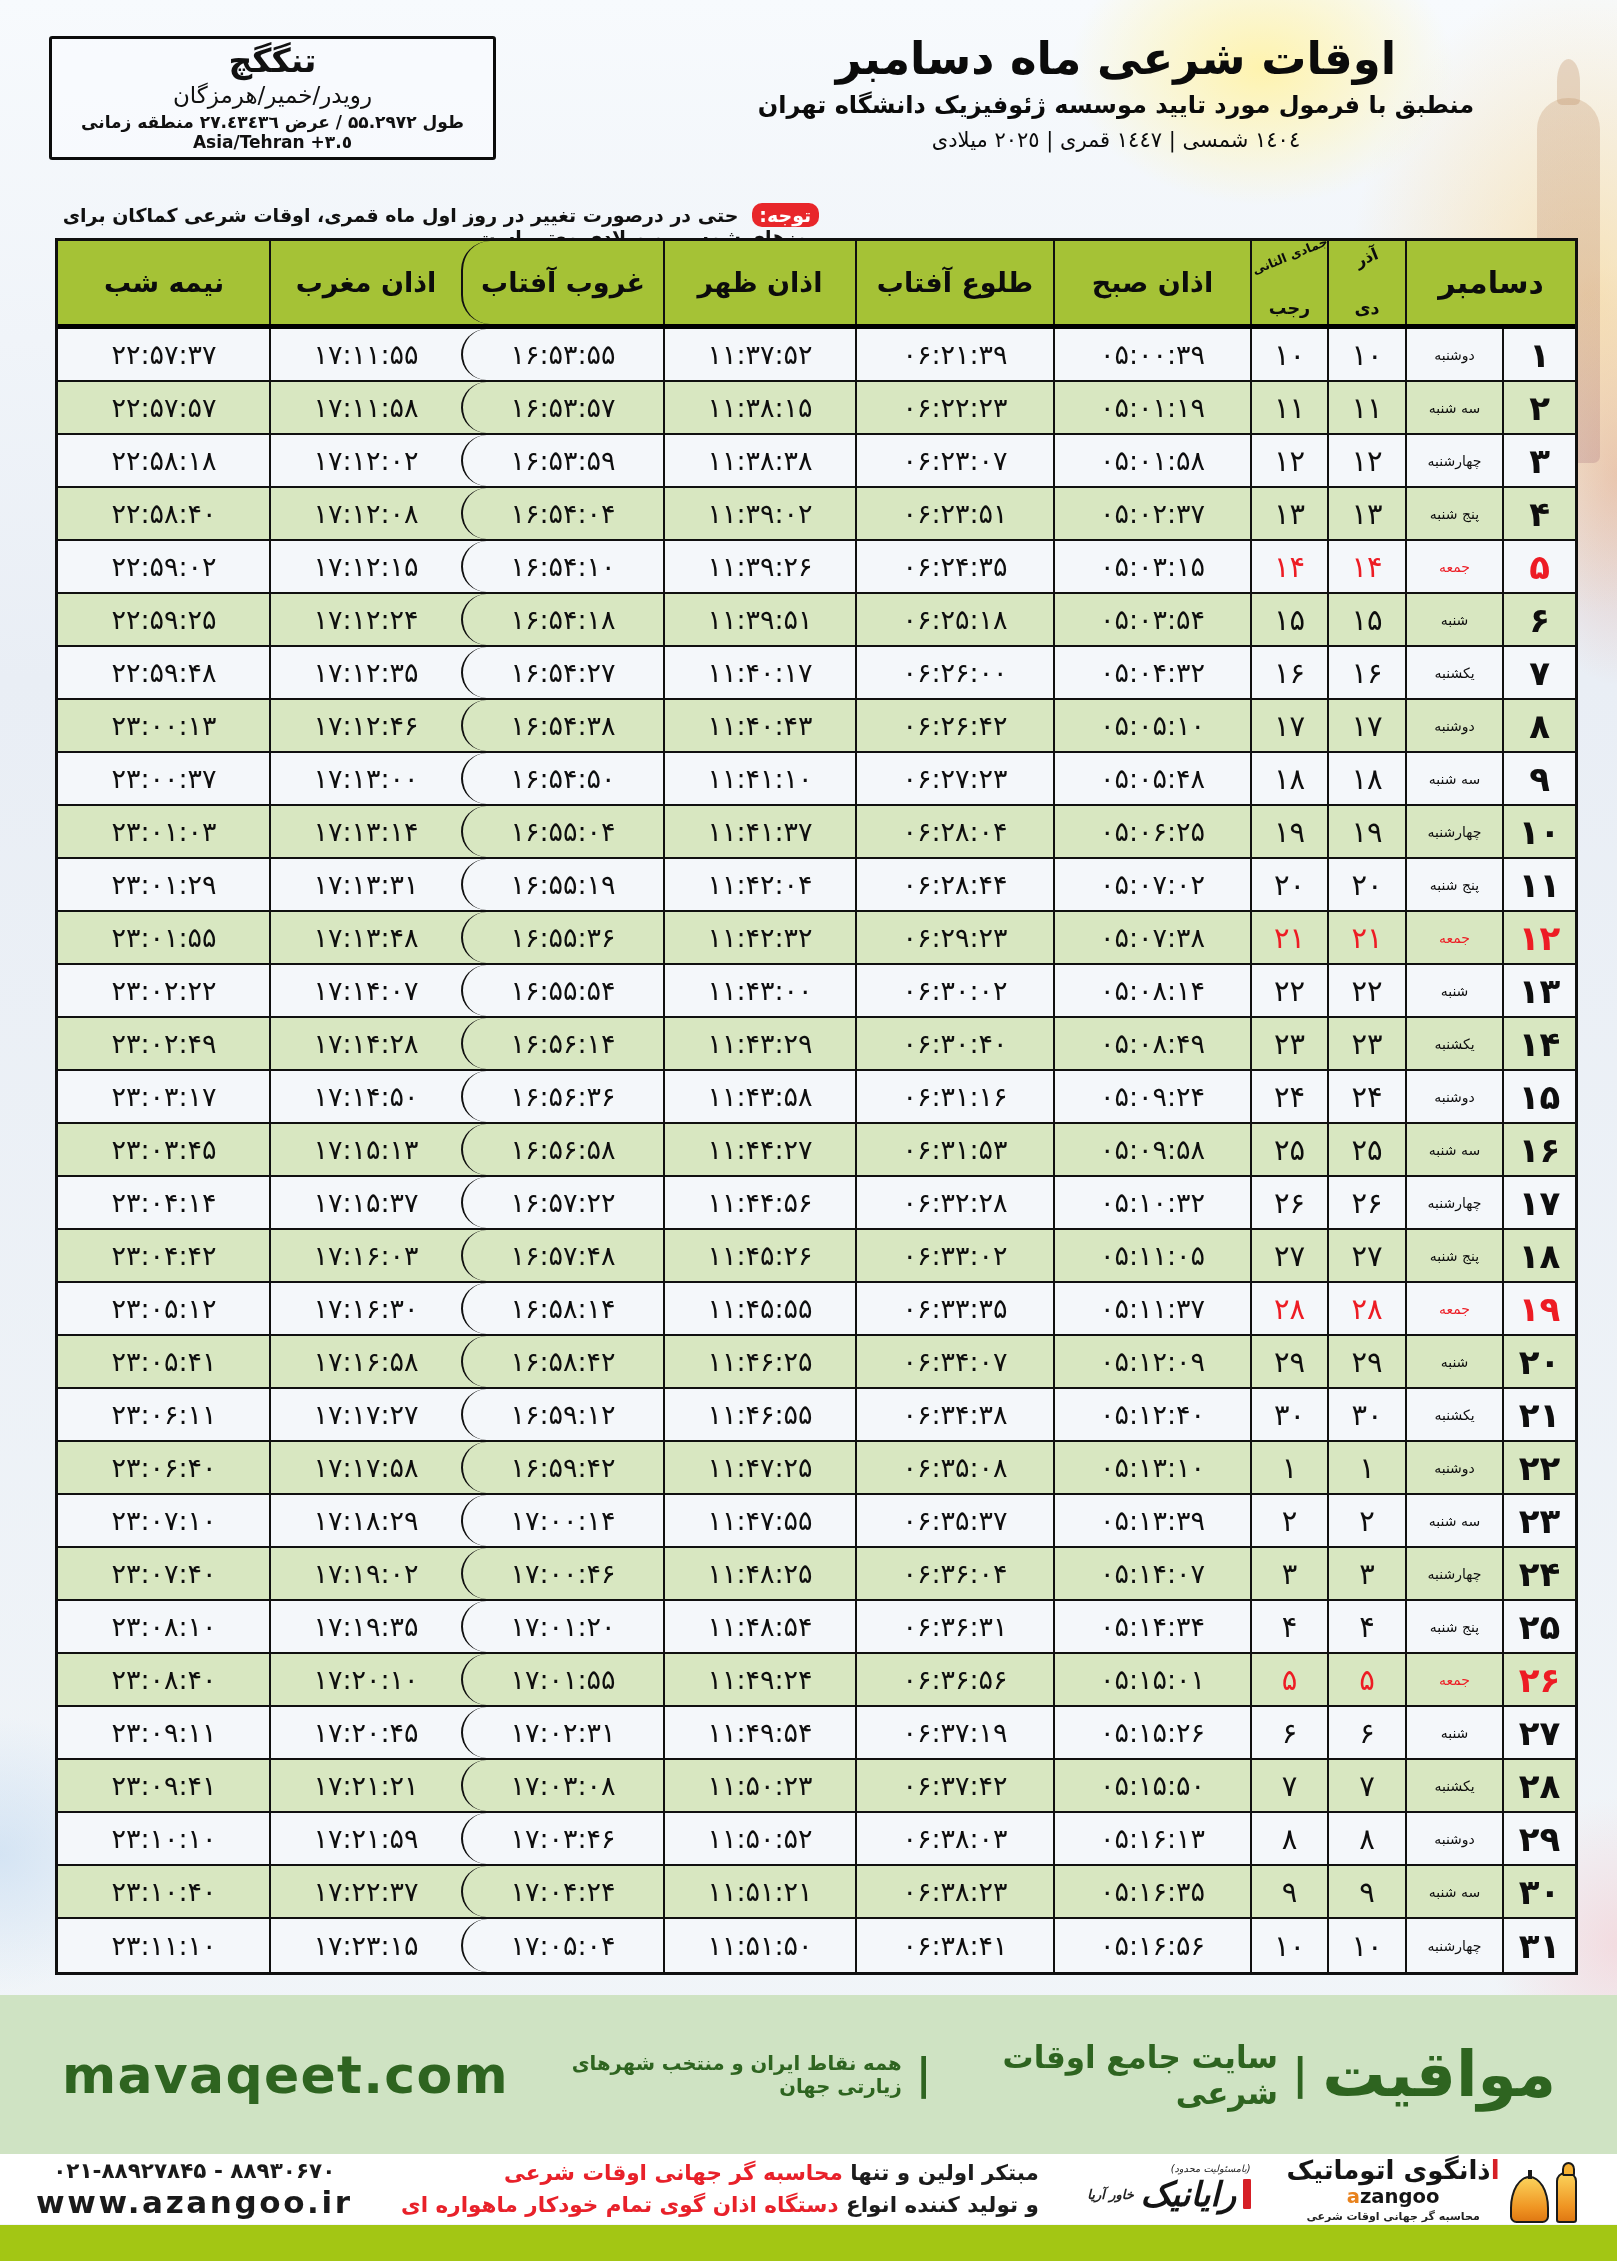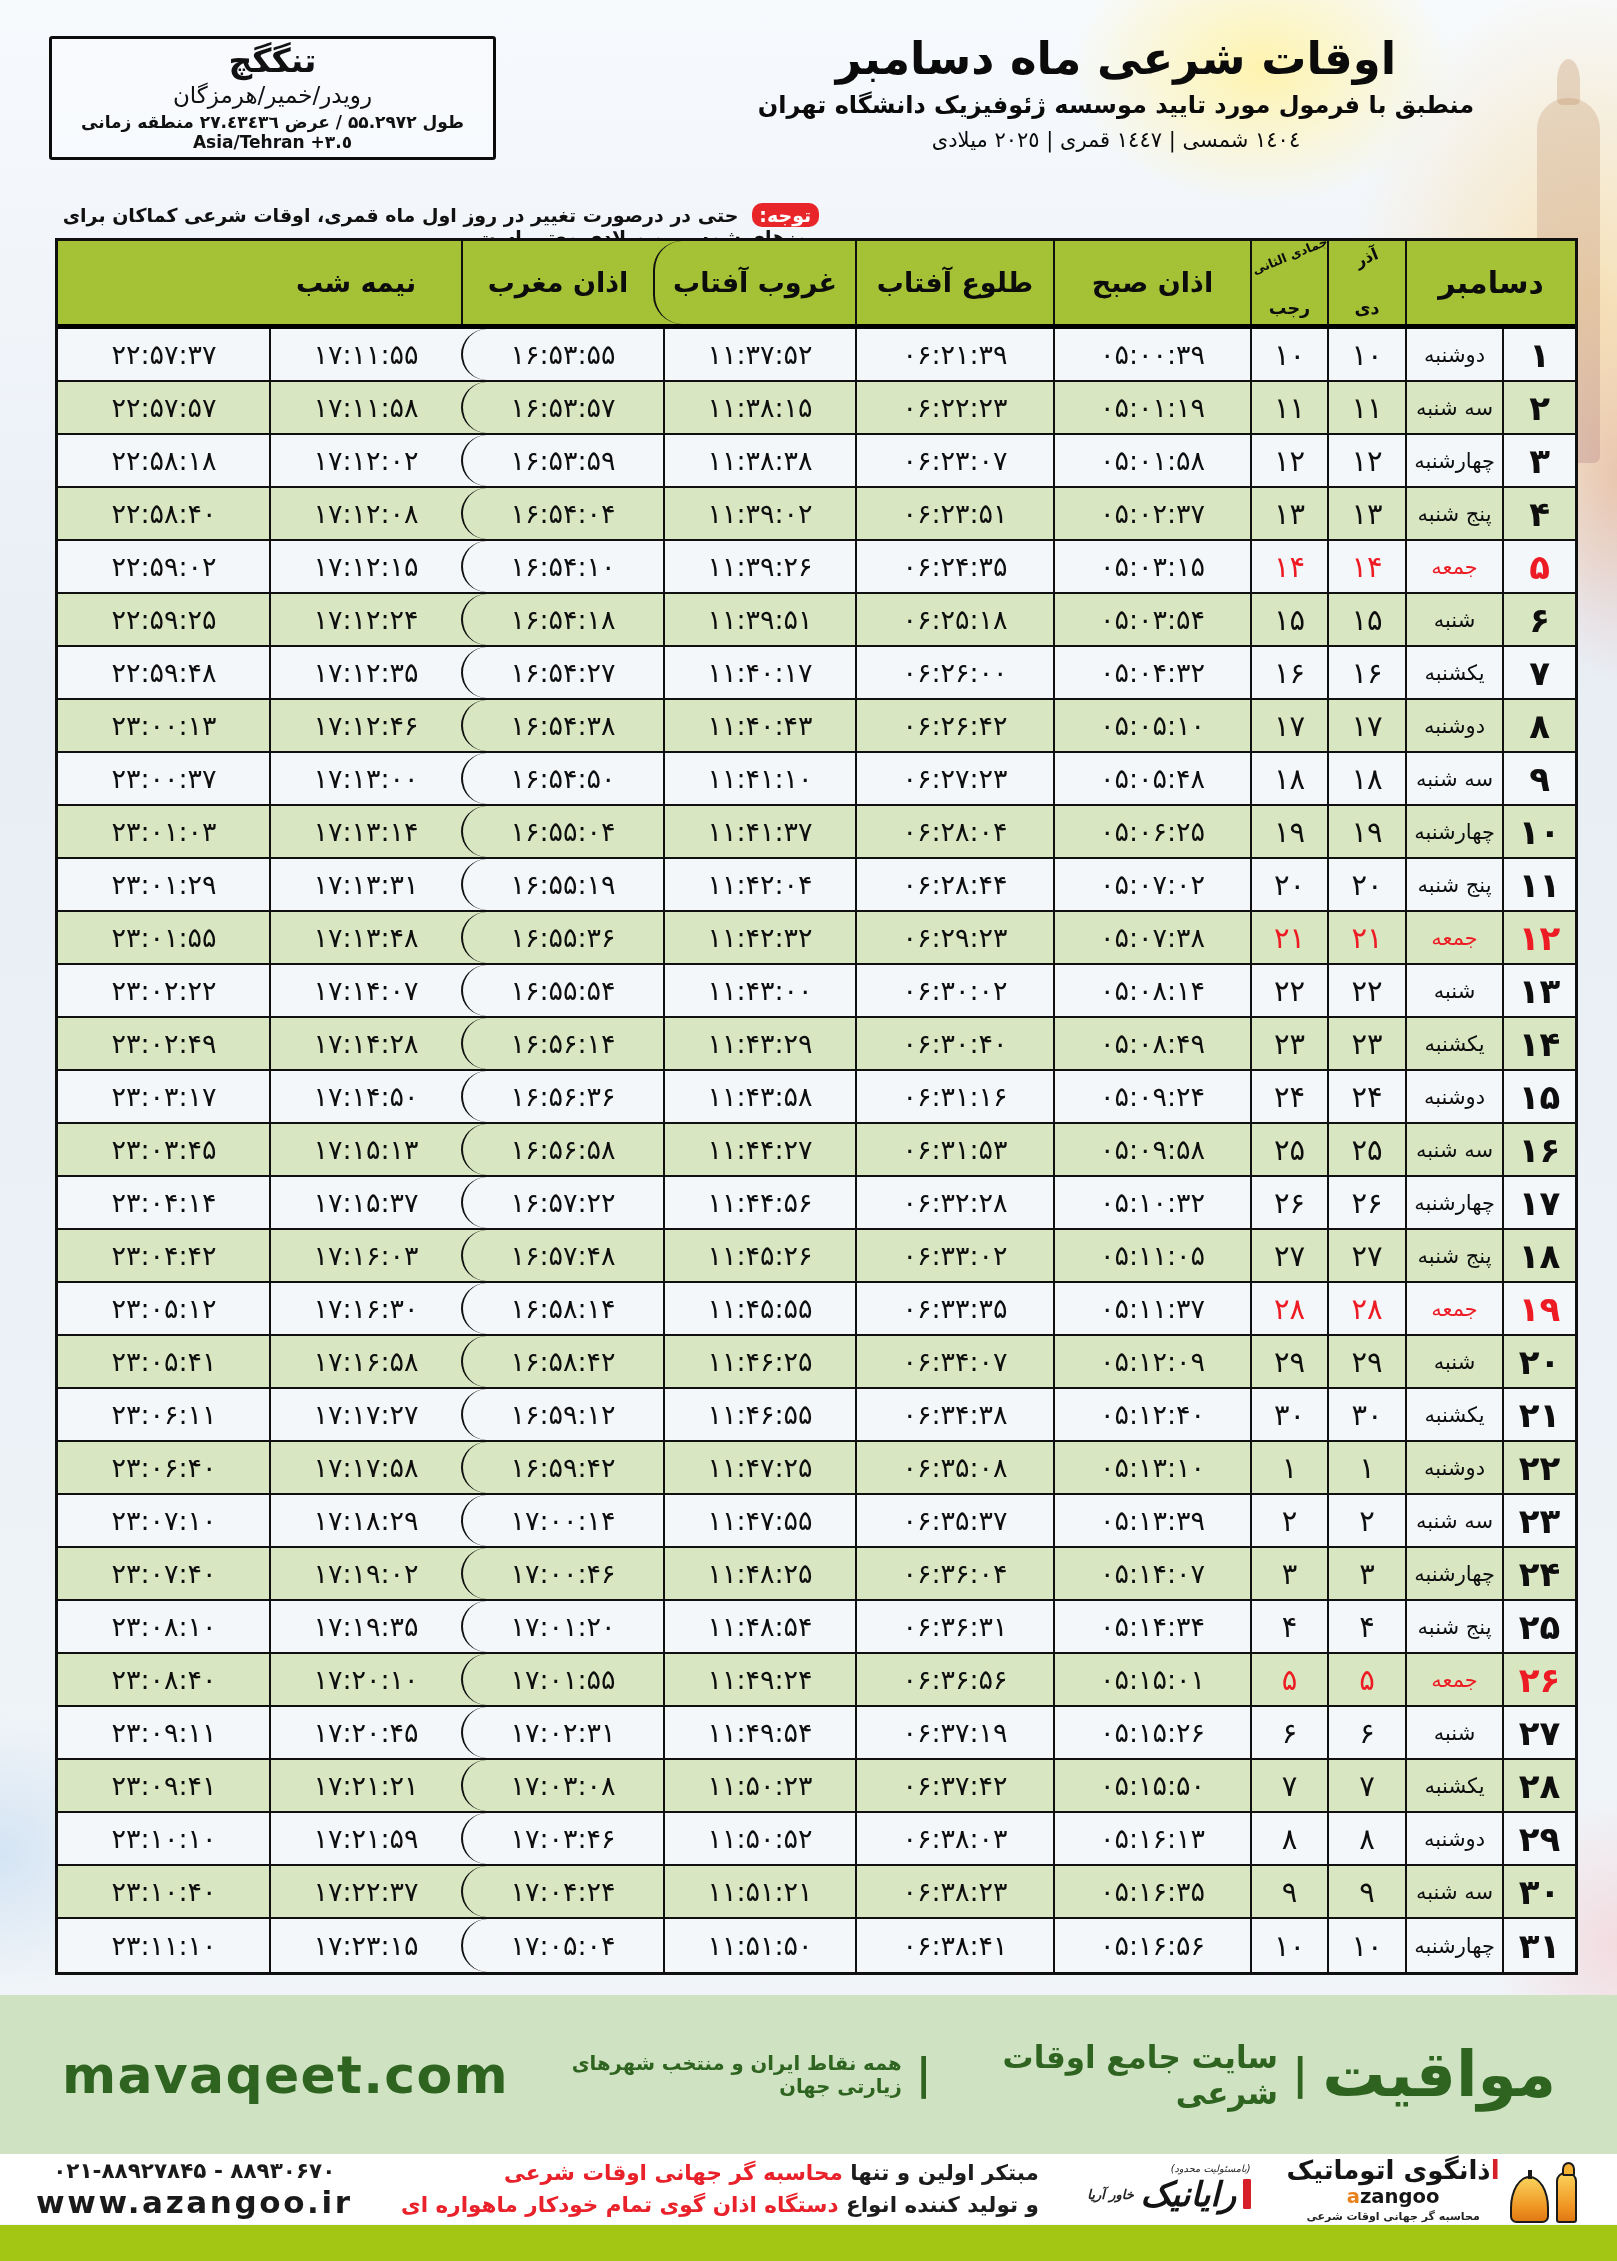--- a/index.html
+++ b/index.html
@@ -56,21 +56,21 @@
   .row:nth-child(odd){background:rgba(241,245,249,.78);}
   .row:nth-child(even){background:#d8e7c1;}
   .cell{display:flex;align-items:center;justify-content:center;border-left:2px solid #101010;box-sizing:border-box;
     font-size:27px;color:#0e0e0e;white-space:nowrap;}
   .row .cell:last-child{border-left:none;}
   .c-day{width:73px;}   .c-wd{width:97px;}   .c-pd{width:78px;}  .c-hd{width:77px;}
   .c-fajr{width:197px;}  .c-rise{width:198px;} .c-zohr{width:192px;}
   .c-set{width:202px;border-radius:29px;}   .c-magh{width:192px;} .c-mid{width:210px;}
   .h-dec{width:170px;font-size:30px;}
   .cell[data-field="day"]{font-size:34px;font-weight:bold;}
-  .cell[data-field="weekday"]{font-size:21px;}
+  .cell[data-field="weekday"]{font-size:14px;}
   .cell[data-field="pday"],.cell[data-field="hday"]{font-size:29px;}
   .row.friday .cell[data-field="day"],.row.friday .cell[data-field="weekday"],
   .row.friday .cell[data-field="pday"],.row.friday .cell[data-field="hday"]{color:#ed1c24;}
 
   
   .mband{position:absolute;left:0;top:1995px;width:1618px;height:159px;background:#cfe3c3;
     display:flex;align-items:center;direction:rtl;padding:0 62px;box-sizing:border-box;color:#2e6420;}
   .m-brand{font-size:63px;font-weight:bold;}
   .m-sep{font-size:42px;font-weight:bold;margin:0 14.4px;}
   .m-tag1{font-size:31px;font-weight:bold;}
@@ -146,20 +146,21 @@
       <div class="hcell c-pd split">
         <span class="top">آذر</span>
         <span class="bot">دی</span>
       </div>
       <div class="hcell c-hd split">
         <span class="top tiny">جمادی الثانی</span>
         <span class="bot">رجب</span>
       </div>
       <div class="hcell c-fajr">اذان صبح</div>
       <div class="hcell c-rise">طلوع آفتاب</div>
+      <div class="hcell c-zohr">اذان ظهر</div>
       <div class="hcell c-set">غروب آفتاب</div>
       <div class="hcell c-magh">اذان مغرب</div>
       <div class="hcell c-mid">نیمه شب</div>
     </div>
     <div class="rows">
     <div class="row">
       <div class="cell c-day" data-field="day">۱</div>
       <div class="cell c-wd" data-field="weekday">دوشنبه</div>
       <div class="cell c-pd" data-field="pday">۱۰</div>
       <div class="cell c-hd" data-field="hday">۱۰</div>

